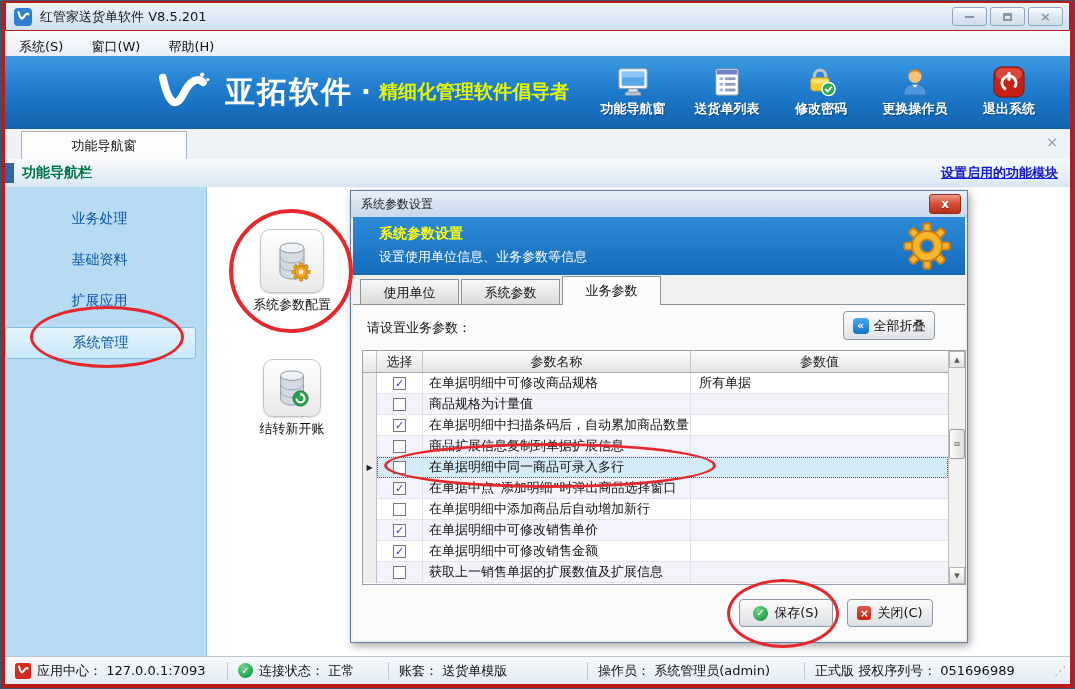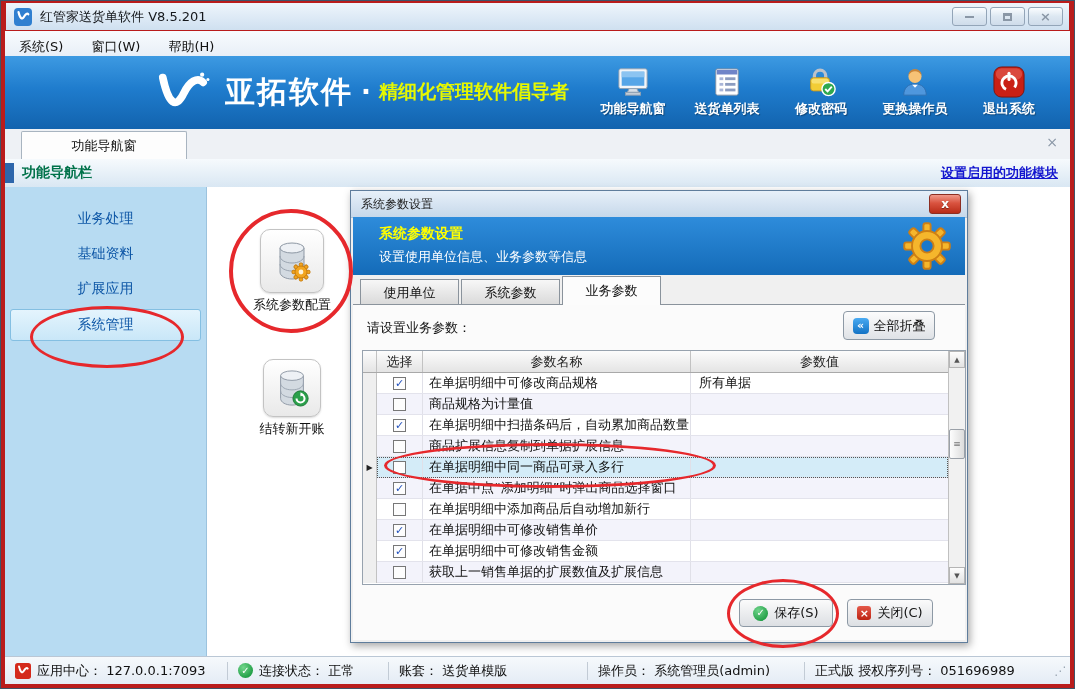--- a/index.html
+++ b/index.html
@@ -50,21 +50,21 @@
   
   .navheader{position:absolute;top:158px;left:4px;right:4px;height:28px;
              background:linear-gradient(#f6fafd,#d9e7f3);display:flex;align-items:center;border-bottom:1px solid #c3d2e0;}
   .nav-block{width:9px;height:20px;background:#2d66ab;margin-right:8px;}
   .nav-title{color:#00724a;font-weight:bold;font-size:14px;}
   .module-link{margin-left:auto;margin-right:12px;color:#1316cf;text-decoration:underline;font-size:13px;font-weight:bold;}
 
   
   .content{position:absolute;top:186px;left:4px;right:4px;bottom:31px;background:#ffffff;}
   .sidebar{position:absolute;left:0;top:0;bottom:0;width:201px;background:#b7dbf2;border-right:1px solid #9cc3de;
-           display:flex;flex-direction:column;padding-top:17px;gap:5px;align-items:center;}
+           display:flex;flex-direction:column;padding-top:17px;gap:11px;align-items:flex-start;}
   .side-item{width:189px;height:30px;display:flex;align-items:center;justify-content:center;
              color:#0d56a6;font-size:14px;}
   .side-item.selected{background:linear-gradient(#e4f4fd,#c9e7f8);border:1px solid #84bfe2;border-radius:3px;}
 
   .shortcut{position:absolute;width:110px;display:flex;flex-direction:column;align-items:center;gap:3px;}
   .shortcut-box{width:62px;height:62px;border:1px solid #c3c3c3;border-radius:10px;
                 background:linear-gradient(#ffffff,#e9e9e9);box-shadow:0 1px 2px rgba(0,0,0,.15);
                 display:flex;align-items:center;justify-content:center;position:relative;}
   .shortcut-label{font-size:13px;color:#111;}
   .sc1{left:232px;top:42px;}

